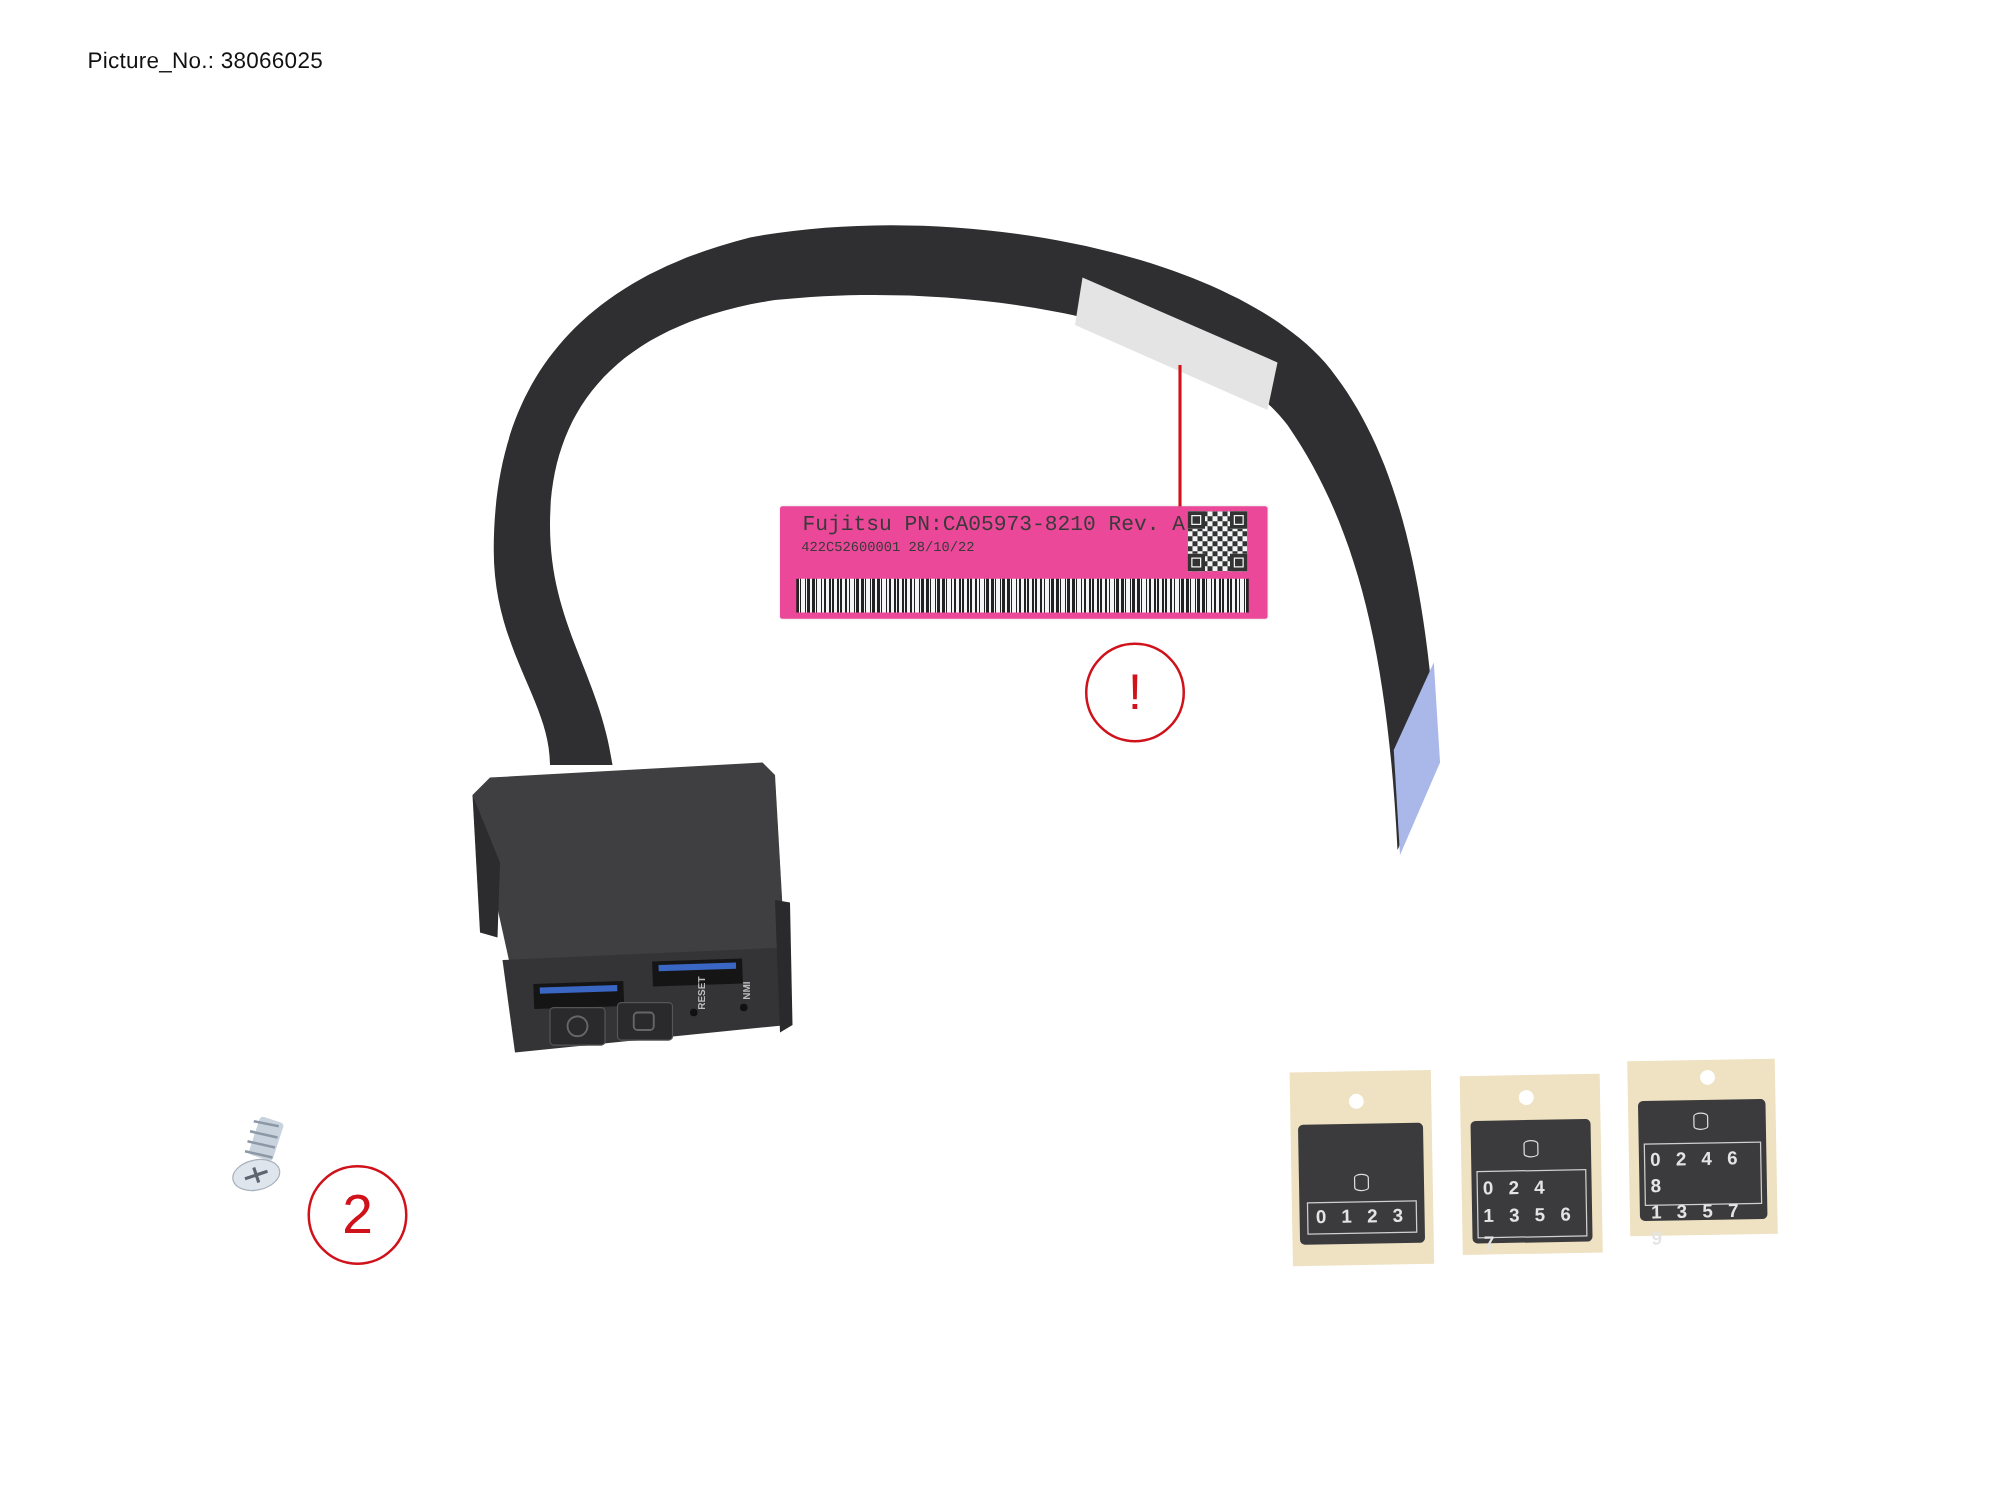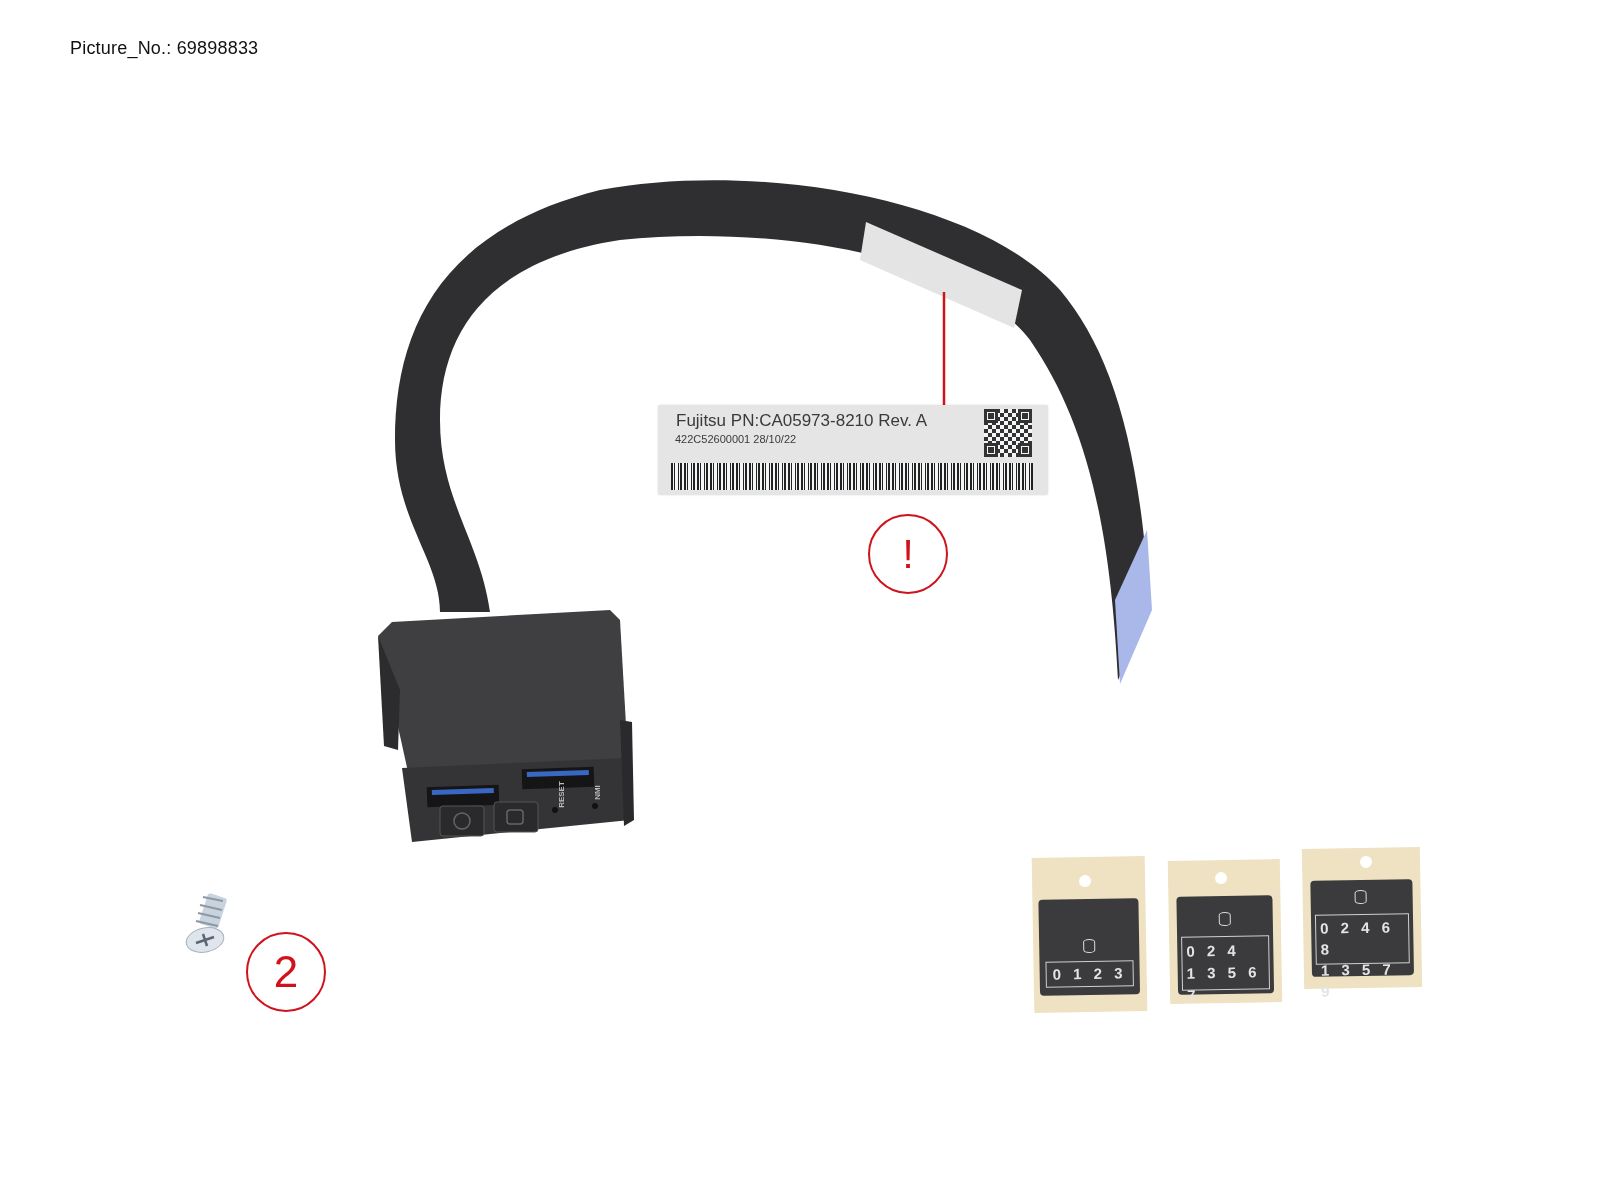--- a/index.html
+++ b/index.html
@@ -1,20 +1,20 @@
 <!DOCTYPE html>
 <html><head>
 <meta charset="utf-8">
 <style>
   html, body { margin:0; padding:0; }
   body { width:1600px; height:1200px; background:#ffffff; position:relative; overflow:hidden; font-family:"Liberation Sans", sans-serif; }
   .abs { position:absolute; }
   .caption { left:70px; top:38px; font-size:18px; color:#111; letter-spacing:0.2px; }
   svg.scene { position:absolute; left:0; top:0; }
-  .label { left:658px; top:405px; width:390px; height:90px; background:#e5e5e5; border-radius:2px; box-shadow:0 0 2px rgba(0,0,0,0.15); }
+  .label { left:624px; top:405px; width:390px; height:90px; background:#ec4899; border-radius:2px; box-shadow:0 0 2px rgba(0,0,0,0.15);font-family:Liberation Mono, monospace; }
   .label-l1 { left:18px; top:6px; font-size:17px; color:#3a3a3a; white-space:nowrap; }
   .label-l2 { left:17px; top:28px; font-size:11px; color:#3a3a3a; white-space:nowrap; }
   .barcode { left:13px; top:58px; width:362px; height:27px;
     background: repeating-linear-gradient(90deg,#222 0 2px,#f4f5f6 2px 3px,#222 3px 4px,#f4f5f6 4px 7px,#222 7px 8px,#f4f5f6 8px 9px,#222 9px 11px,#f4f5f6 11px 13px); }
   .qr { left:326px; top:4px; width:48px; height:48px;
     background:
       repeating-linear-gradient(0deg, transparent 0 4px, rgba(255,255,255,.0) 4px 8px),
       repeating-conic-gradient(#333 0 25%, #f4f5f6 0 50%) 0 0/8px 8px; }
   .qr .finder { position:absolute; width:14px; height:14px; border:3px solid #333; background:#f4f5f6; box-sizing:border-box; }
   .qr .finder::after { content:""; position:absolute; left:3px; top:3px; width:2px; height:2px; background:#333; box-shadow:0 0 0 2px #333; }
@@ -24,21 +24,21 @@
   .sticker { background:#efe2c2; }
   .plate { background:#3b3b3d; border-radius:4px; position:absolute; }
   .plate .box { position:absolute; border:1.5px solid #cfcfcf; color:#e4e4e4; font-weight:bold; letter-spacing:4px; box-sizing:border-box; }
   .hole { position:absolute; width:12px; height:12px; border-radius:50%; background:#fff; }
   .disk { position:absolute; width:12px; height:14px; border:1.5px solid #ddd; border-radius:6px/3px; box-sizing:border-box; }
   .port-text { font-size:8px; color:#bbb; font-weight:bold; }
 </style>
 </head>
 <body>
 
-<div class="abs caption">Picture_No.: 69898833</div>
+<div class="abs caption">Picture_No.: 38066025</div>
 
 <svg class="scene" width="1600" height="1200">
 
   <path d="M 440 612 C 440 560, 395 520, 395 440 C 395 330, 440 230, 600 190 C 760 160, 980 200, 1060 290 C 1110 350, 1140 440, 1150 610 L 1118 680 C 1110 520, 1085 420, 1030 340 C 960 250, 760 225, 620 240 C 490 260, 440 330, 440 420 C 440 500, 480 540, 490 612 Z" fill="#2f2f31"></path>
 
   <path d="M 1147 530 L 1152 610 L 1120 684 L 1115 600 Z" fill="#a9b8e8"></path>
 
   <path d="M 866 222 L 1022 290 L 1014 328 L 860 260 Z" fill="#e4e4e4"></path>
 
   <line x1="944" y1="292" x2="944" y2="407" stroke="#d0121b" stroke-width="2.5"></line>

